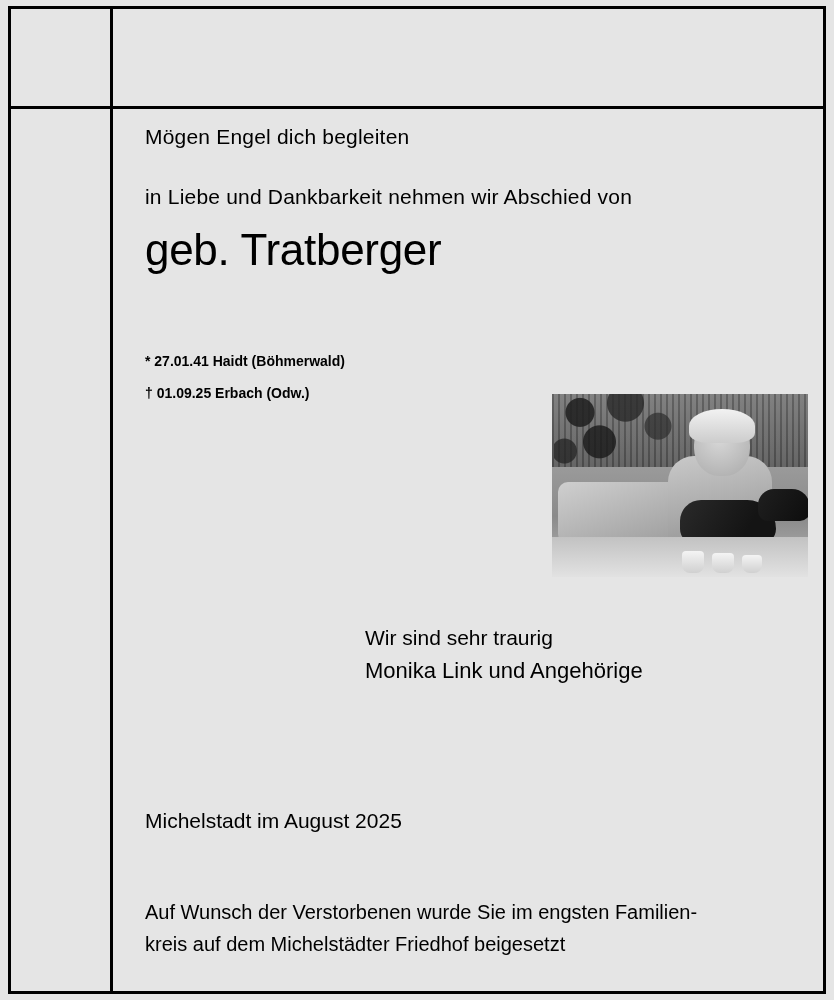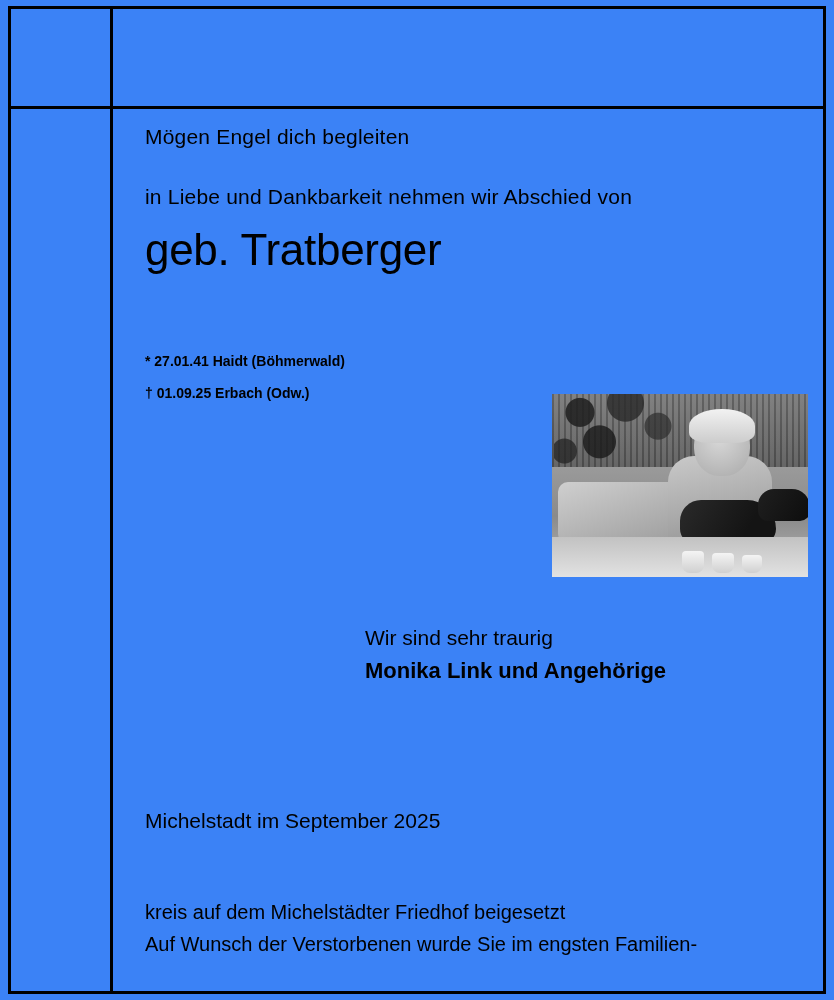--- a/index.html
+++ b/index.html
@@ -8,21 +8,21 @@
     background: #ffffff;
   }
   body {
     font-family: "Liberation Sans", sans-serif;
     color: #000000;
   }
   .page {
     position: relative;
     width: 834px;
     height: 1000px;
-    background: #3b82f6;
+    background: #e5e5e5;
     box-sizing: border-box;
     overflow: hidden;
   }
   
   .frame {
     position: absolute;
     left: 8px;
     top: 6px;
     width: 818px;
     height: 988px;
@@ -172,21 +172,21 @@
     top: 622px;
     width: 440px;
   }
   .family-line1 {
     font-size: 21px;
     line-height: 32px;
   }
   .family-line2 {
     font-size: 22px;
     line-height: 34px;
-    font-weight: bold;
+    font-weight: normal;
   }
   .place-date {
     position: absolute;
     left: 145px;
     top: 806px;
     font-size: 21px;
     line-height: 30px;
   }
   .note {
     position: absolute;
@@ -234,20 +234,20 @@
     <div class="ph-cup1"></div>
     <div class="ph-cup2"></div>
     <div class="ph-cup3"></div>
   </div>
 
   <div class="family-block">
     <div class="family-line1">Wir sind sehr traurig</div>
     <div class="family-line2">Monika Link und Angehörige</div>
   </div>
 
-  <div class="place-date">Michelstadt im September 2025</div>
+  <div class="place-date">Michelstadt im August 2025</div>
 
   <div class="note">
+    <div>Auf Wunsch der Verstorbenen wurde Sie im engsten Familien-</div>
     <div>kreis auf dem Michelstädter Friedhof beigesetzt</div>
-    <div>Auf Wunsch der Verstorbenen wurde Sie im engsten Familien-</div>
   </div>
 
 </div>
 
 </body></html>

